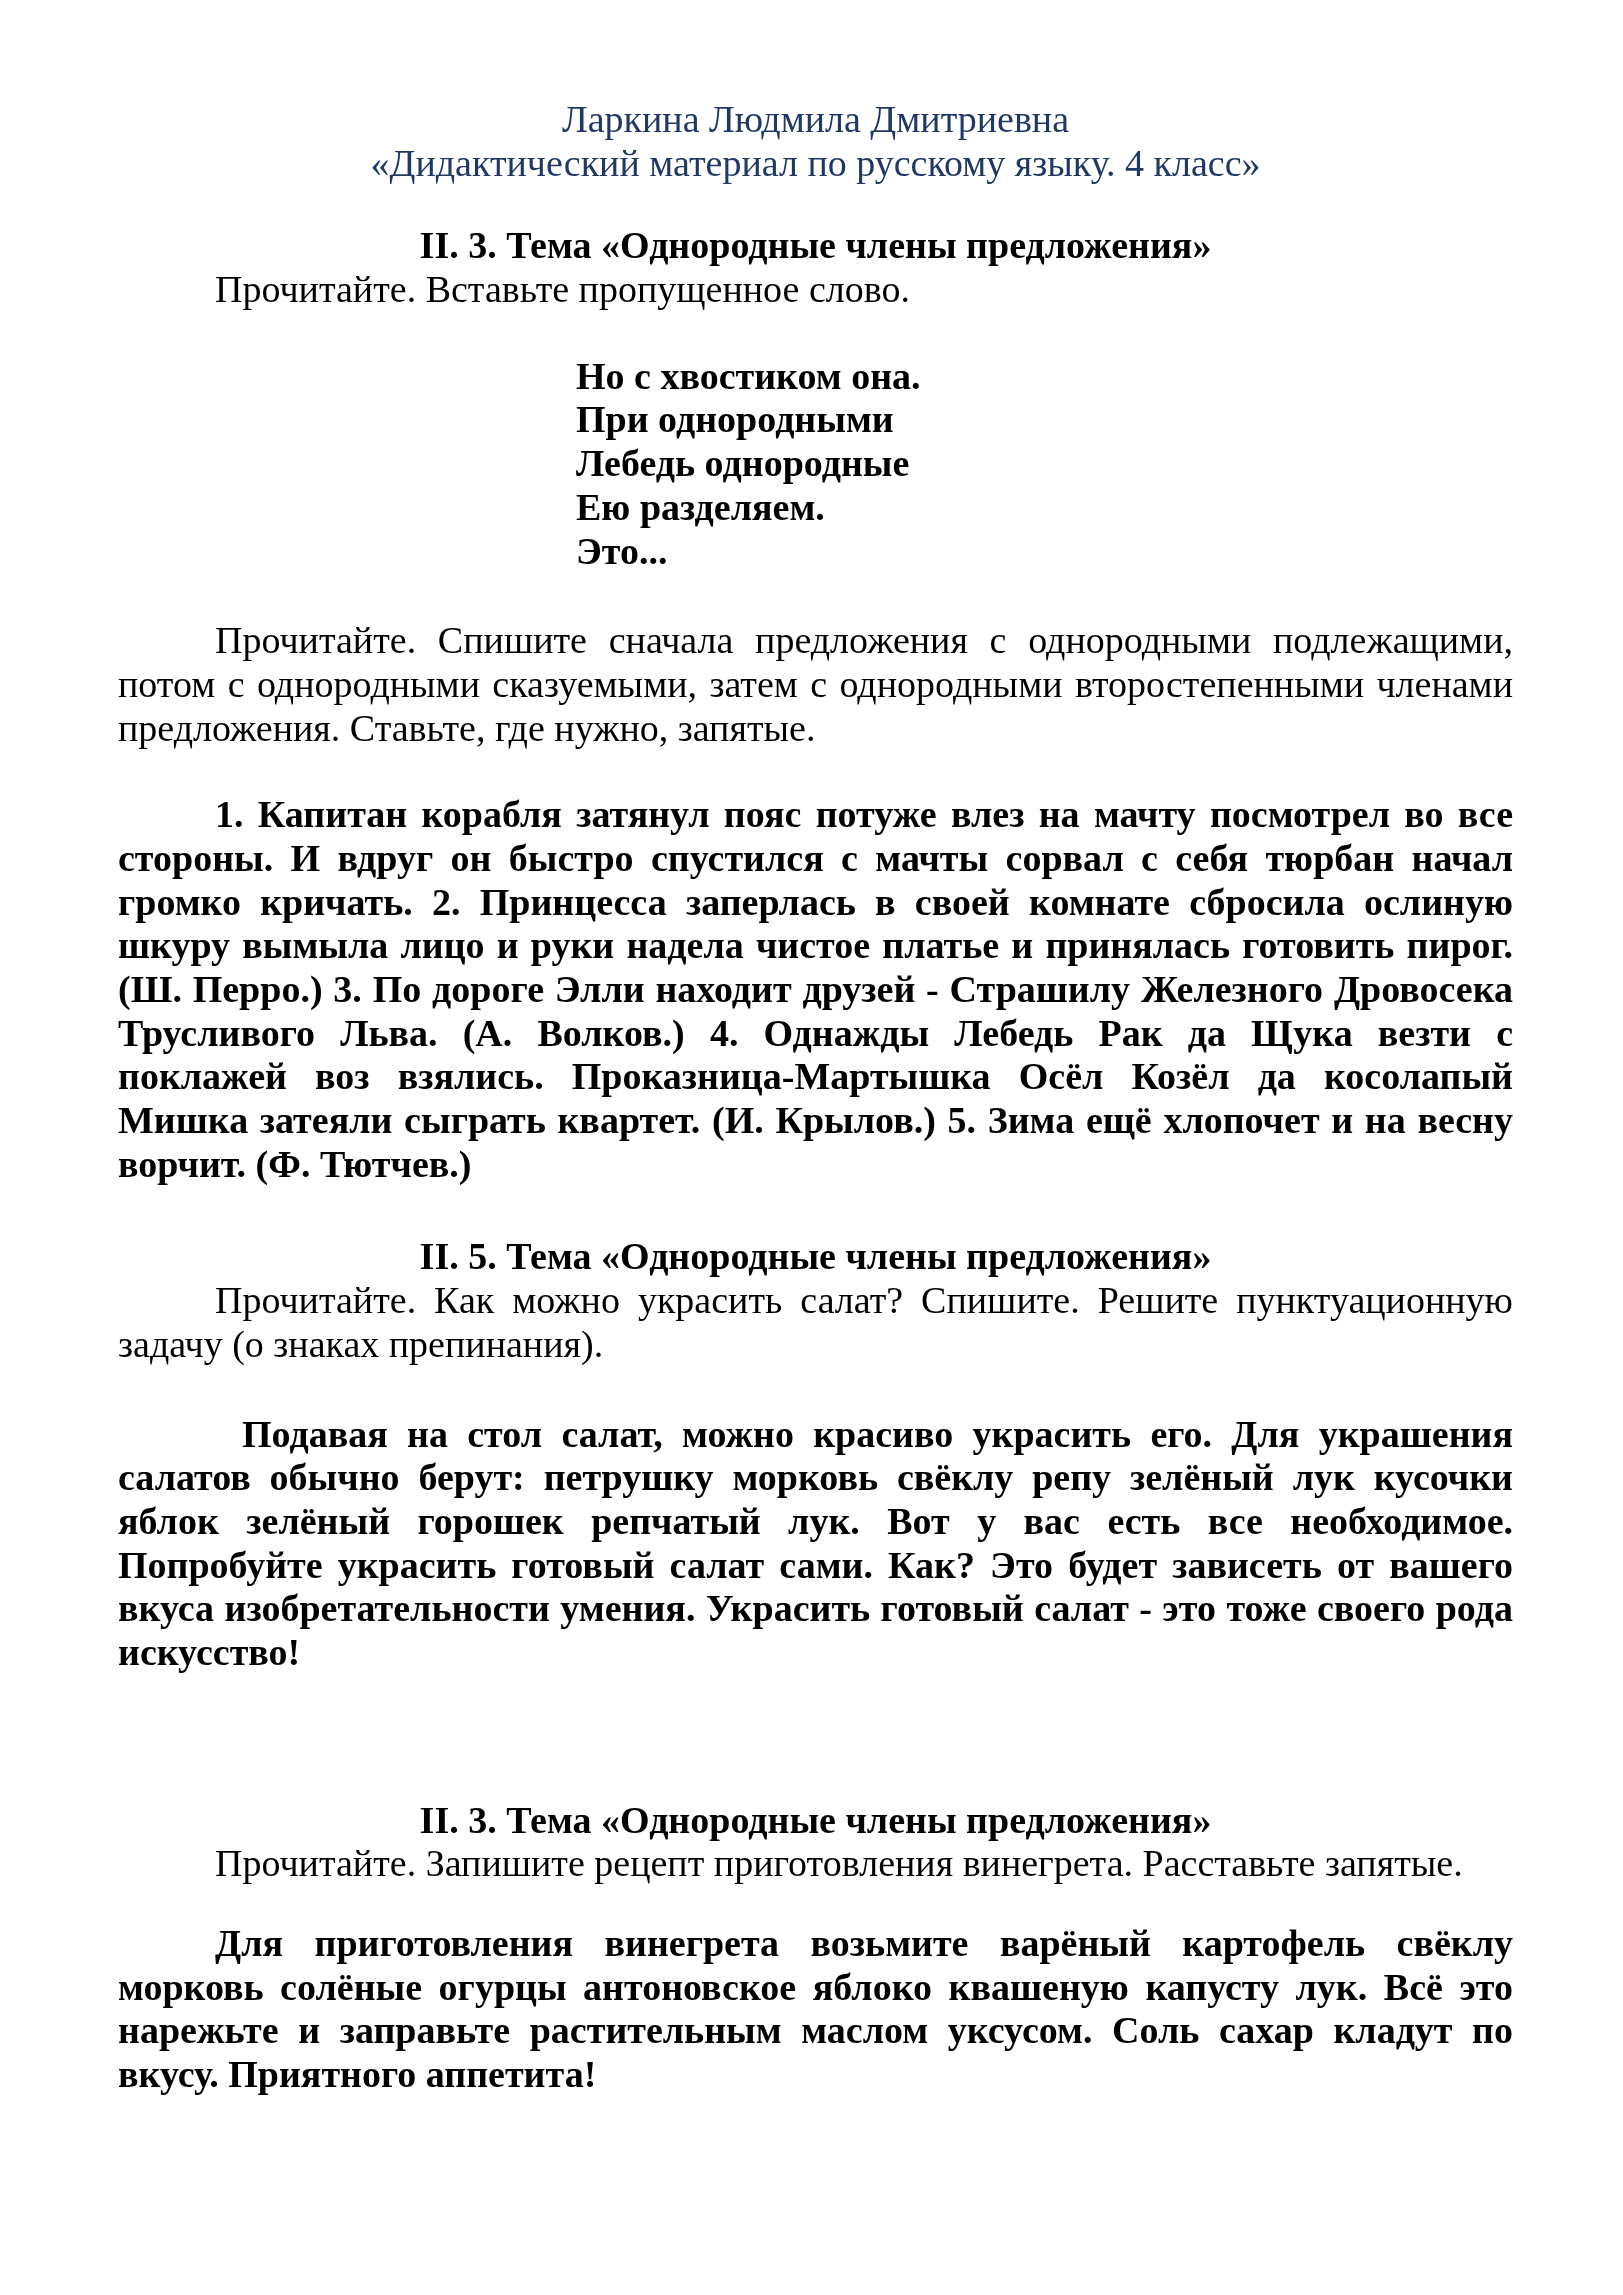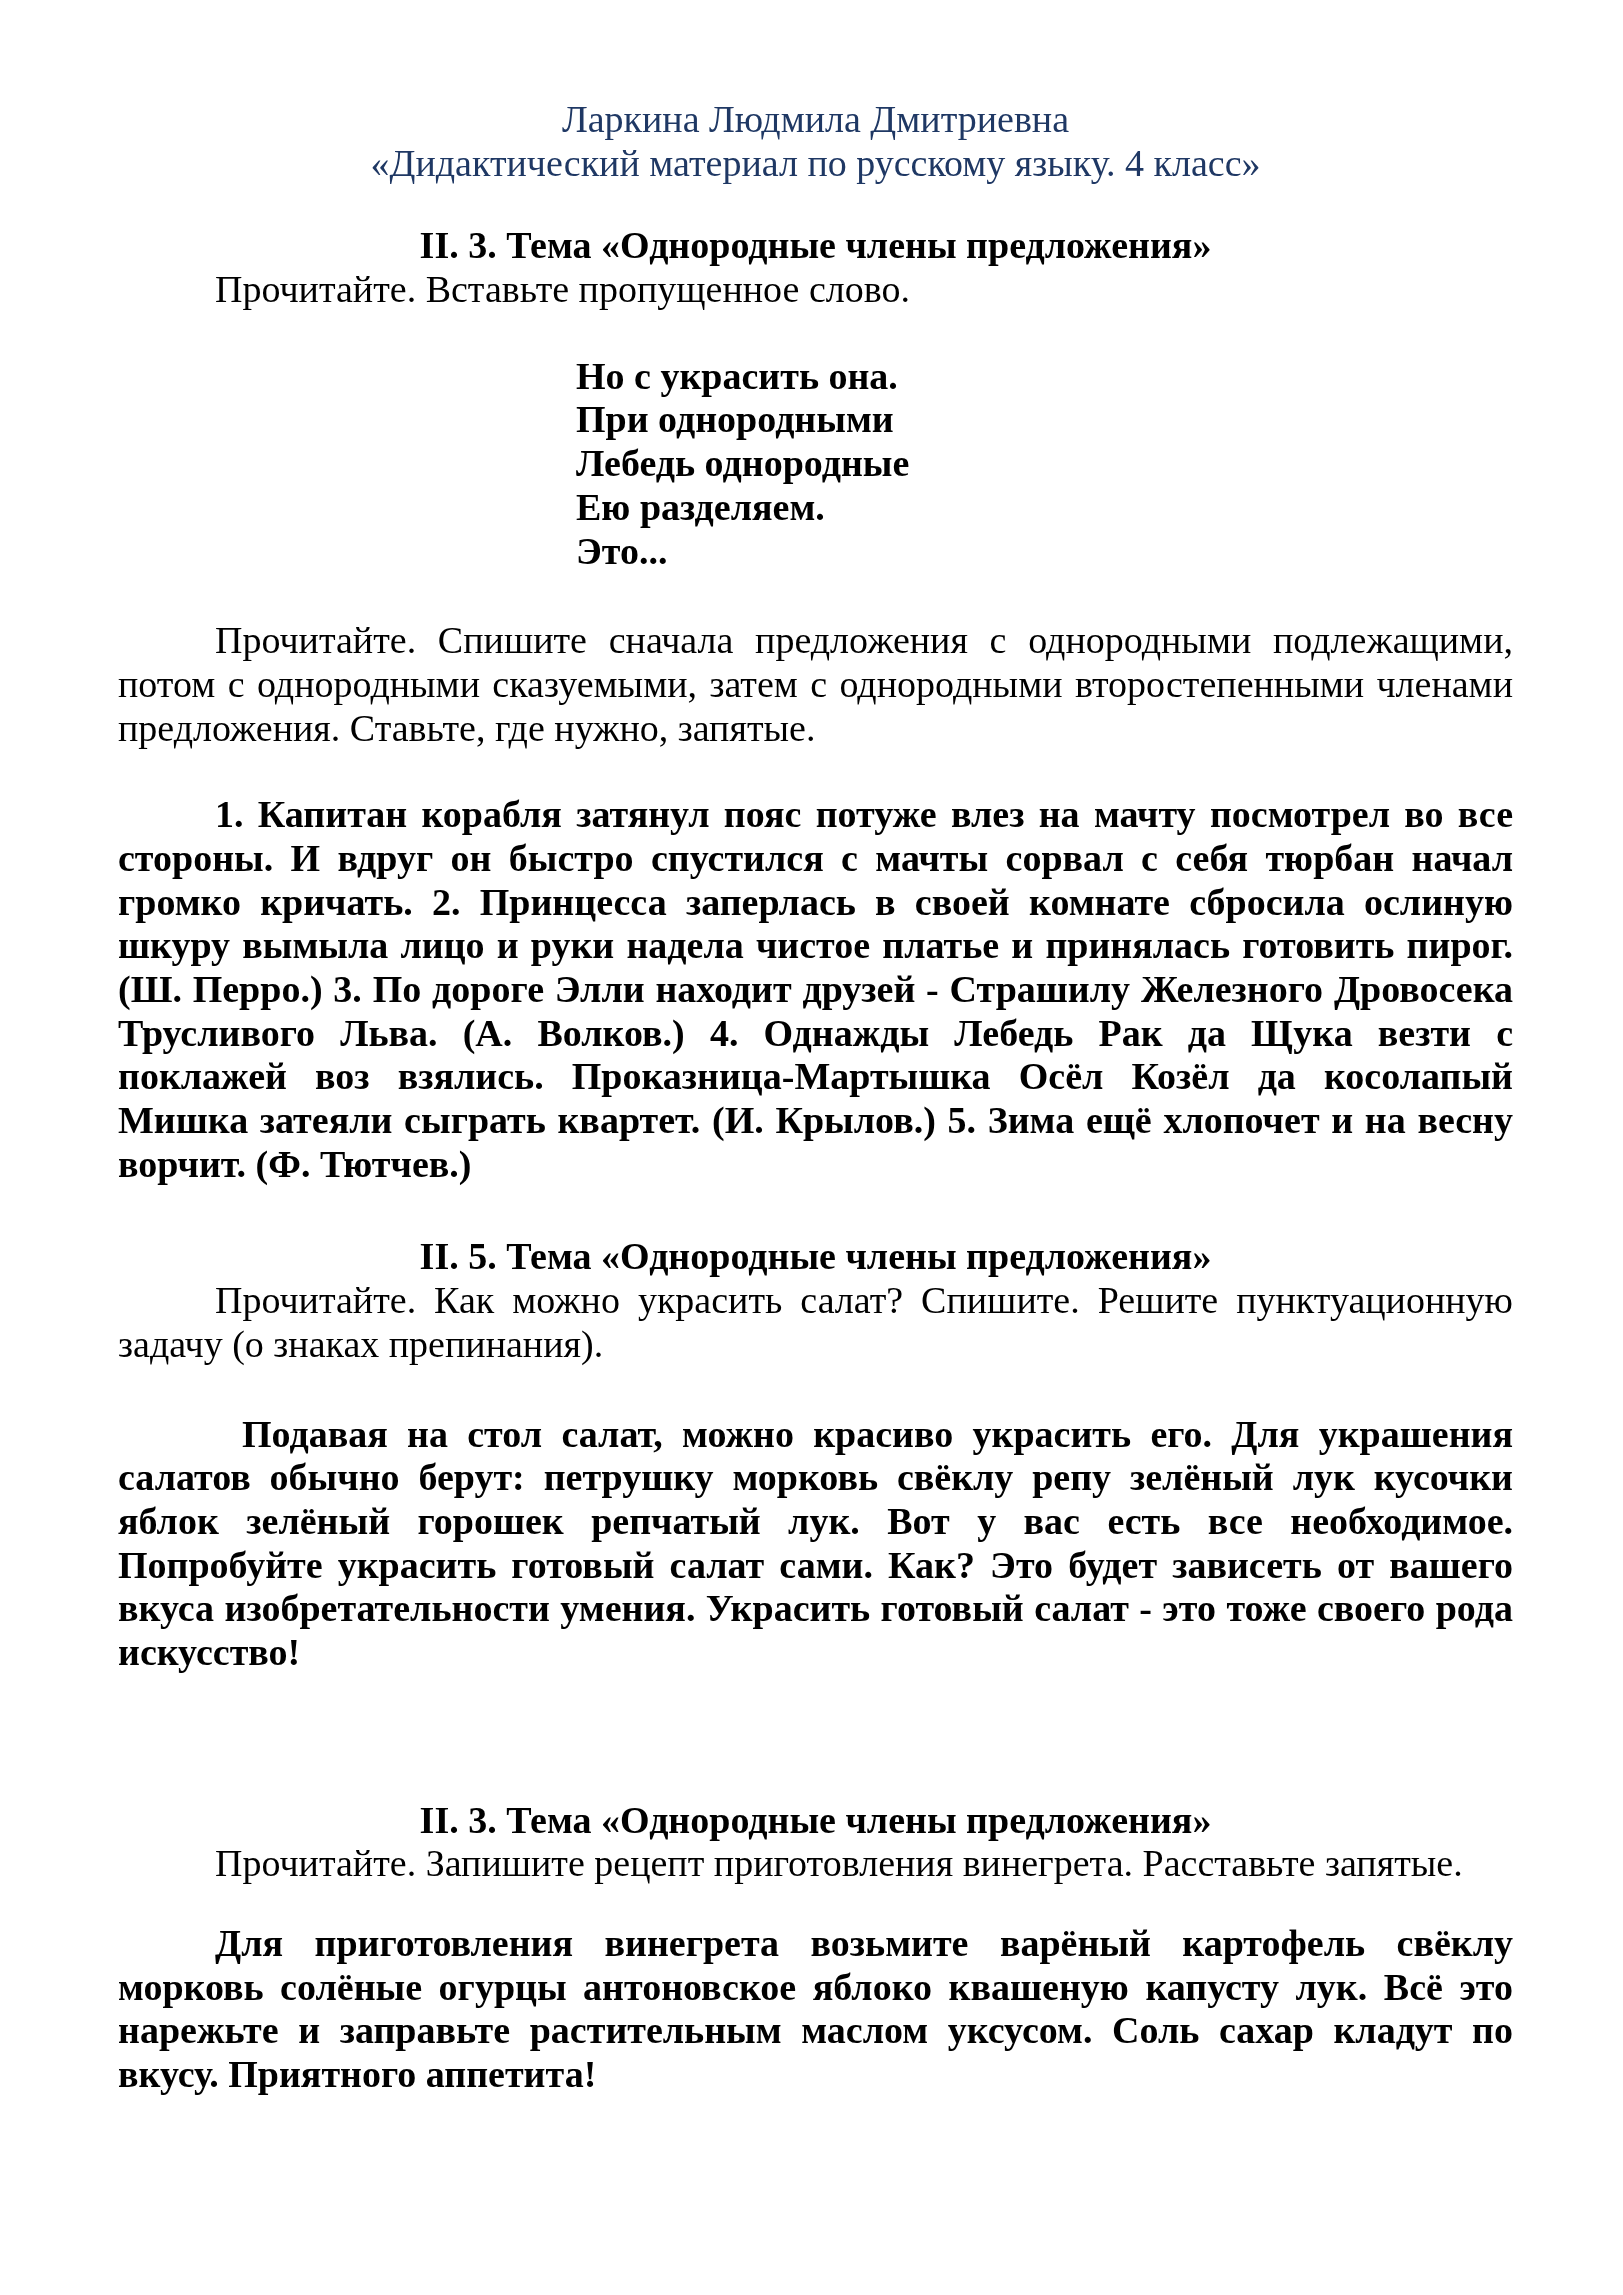--- a/index.html
+++ b/index.html
@@ -64,21 +64,21 @@
   <div class="doc-header">
     <div>Ларкина Людмила Дмитриевна</div>
     <div>«Дидактический материал по русскому языку. 4 класс»</div>
   </div>
 
   <div class="section-heading h-s1">II. 3. Тема «Однородные члены предложения»</div>
 
   <p class="instruction">Прочитайте. Вставьте пропущенное слово.</p>
 
   <div class="poem">
-    <div>Но с украсить она.</div>
+    <div>Но с хвостиком она.</div>
     <div>При однородными</div>
     <div>Лебедь однородные</div>
     <div>Ею разделяем.</div>
     <div>Это...</div>
   </div>
 
   <p class="task-para">Прочитайте. Спишите сначала предложения с однородными подлежащими, потом с однородными сказуемыми, затем с однородными второстепенными членами предложения. Ставьте, где нужно, запятые.</p>
 
   <p class="exercise ex-s1">1. Капитан корабля затянул пояс потуже влез на мачту посмотрел во все стороны. И вдруг он быстро спустился с мачты сорвал с себя тюрбан начал громко кричать. 2. Принцесса заперлась в своей комнате сбросила ослиную шкуру вымыла лицо и руки надела чистое платье и принялась готовить пирог. (Ш. Перро.) 3. По дороге Элли находит друзей - Страшилу Железного Дровосека Трусливого Льва. (А. Волков.) 4. Однажды Лебедь Рак да Щука везти с поклажей воз взялись. Проказница-Мартышка Осёл Козёл да косолапый Мишка затеяли сыграть квартет. (И. Крылов.) 5. Зима ещё хлопочет и на весну ворчит. (Ф. Тютчев.)</p>
 

